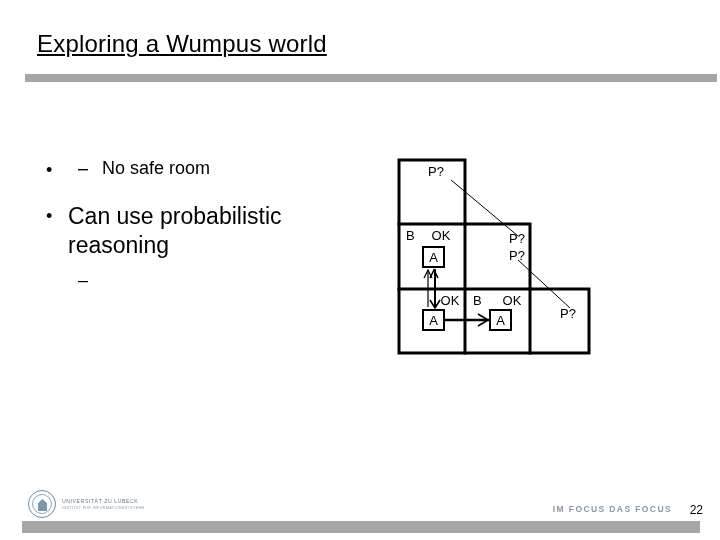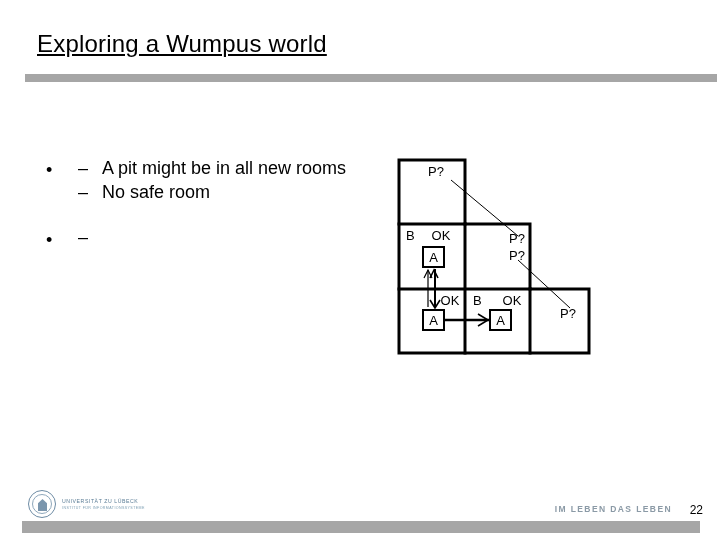--- a/index.html
+++ b/index.html
@@ -188,32 +188,32 @@
 
 <div class="body-area">
 
   <div class="grp-1">
     <div class="bullet-l1">
       <span class="mark">•</span>
     </div>
 
     <div class="bullet-l2">
       <span class="mark">–</span>
-      <span>A pit might be in all new rooms</span>
     </div>
 
     <div class="bullet-l2">
       <span class="mark">–</span>
       <span>No safe room</span>
     </div>
   </div>
 
   <div class="grp-2">
     <div class="bullet-l1">
       <span class="mark">•</span>
+      <span>Can use probabilistic reasoning</span>
     </div>
 
     <div class="bullet-l2">
       <span class="mark">–</span>
     </div>
   </div>
 
 </div>
 
 <div class="diagram">
@@ -274,17 +274,17 @@
 </div>
 
 <div class="logo-wrap">
   <div class="logo-seal"></div>
   <div class="logo-text">
     <div class="logo-line1">UNIVERSITÄT ZU LÜBECK</div>
     <div class="logo-line2">INSTITUT FÜR INFORMATIONSSYSTEME</div>
   </div>
 </div>
 
-<div class="tagline">IM LEBEN DAS LEBEN</div>
+<div class="tagline">IM FOCUS DAS FOCUS</div>
 
 <div class="page-num">22</div>
 
 <div class="footer-bar"></div>
 
 </body></html>

